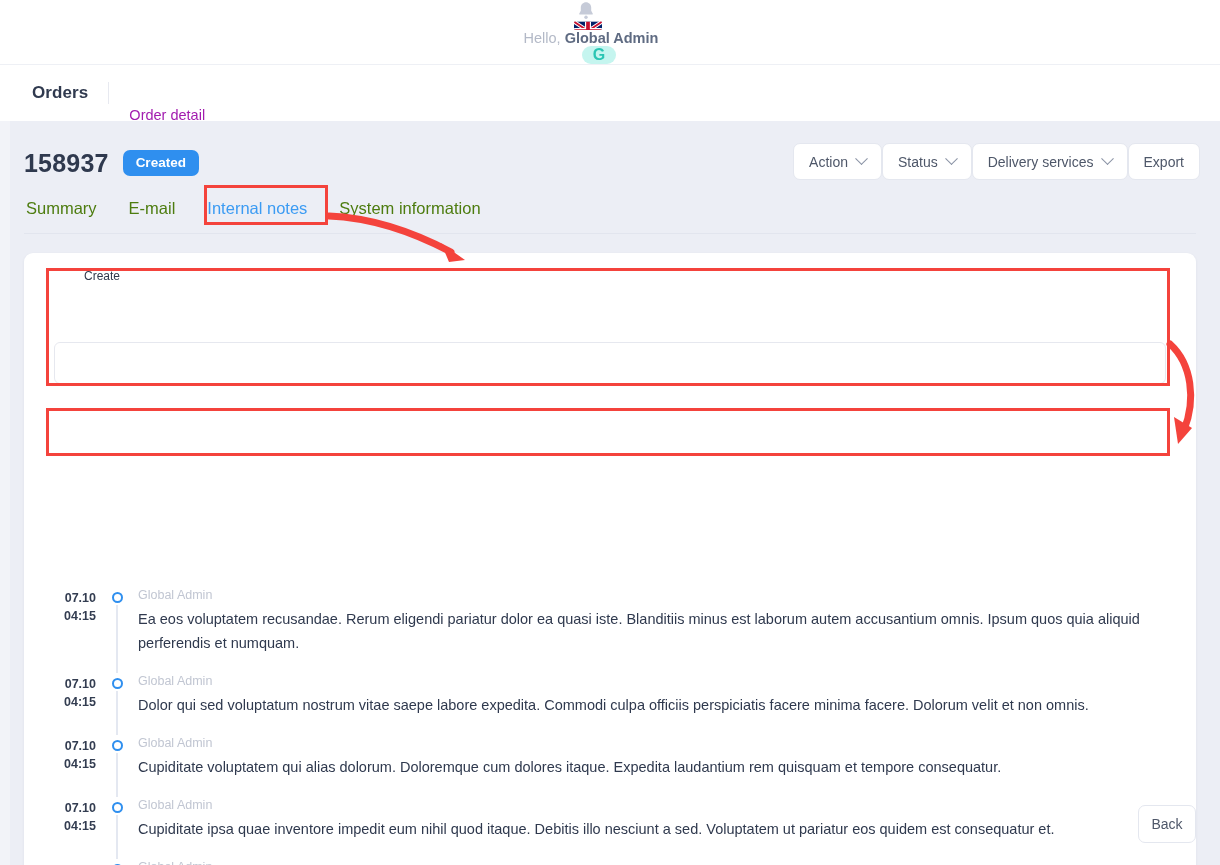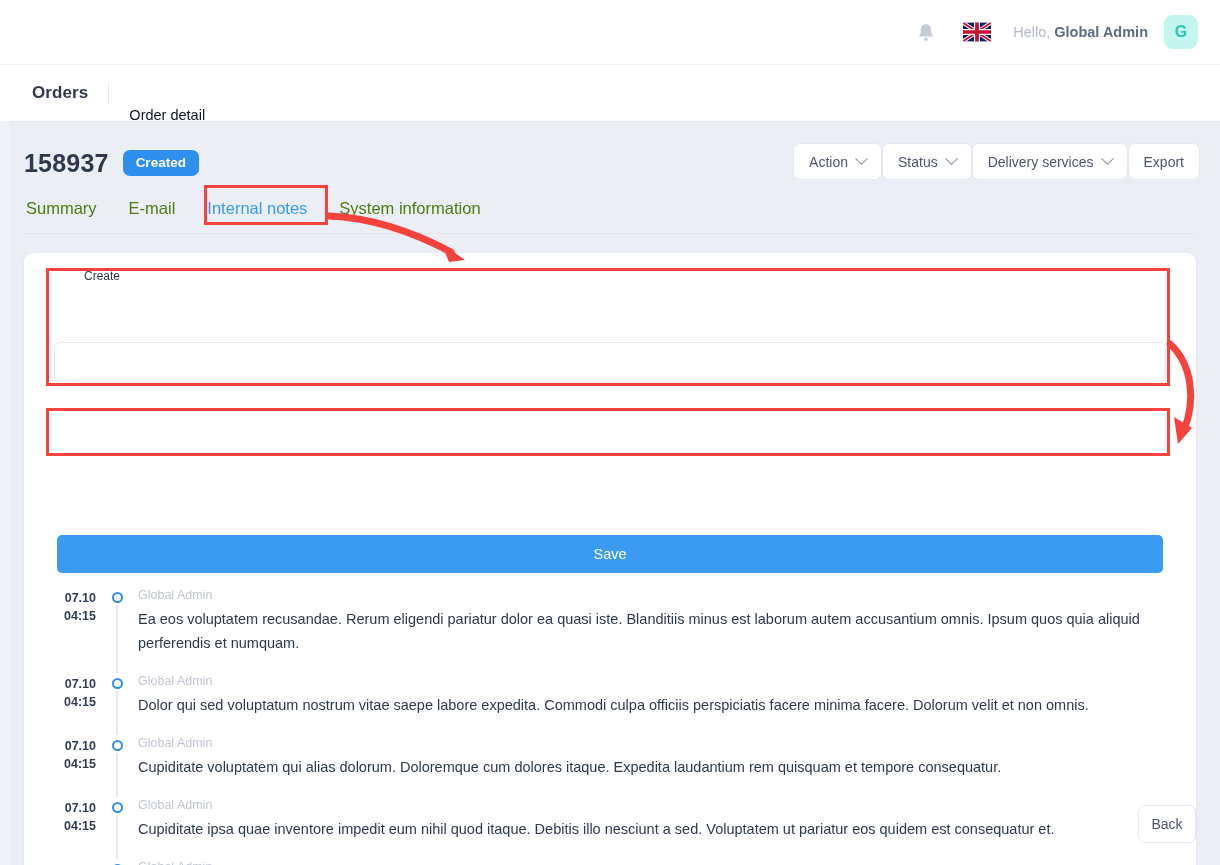--- a/index.html
+++ b/index.html
@@ -23,20 +23,21 @@
   .topbar {
     position: absolute;
     left: 0; top: 0;
     width: 1220px; height: 65px;
     background: #ffffff;
     border-bottom: 1px solid #eef0f5;
     display: flex;
     align-items: center;
     justify-content: flex-end;
     padding-right: 22px;
+    flex-direction: column;
   }
   .bell-icon {
     width: 22px; height: 24px;
     margin-right: 26px;
     display: flex; align-items: center; justify-content: center;
     color: #c2c7d4;
   }
   .flag-icon {
     width: 28px; height: 20px;
     margin-right: 22px;
@@ -77,21 +78,21 @@
     color: #303a4f;
     letter-spacing: .1px;
   }
   .crumb-sep {
     width: 1px; height: 22px;
     background: #e7e9f0;
     margin: 0 20px;
   }
   .crumb-sub {
     font-size: 14.5px;
-    color: #0f172a;
+    color: #a21caf;
     margin-top: 44px;
   }
 
   
   .page {
     position: absolute;
     left: 0; top: 121px;
     width: 1220px; height: 744px;
     background: #eceef5;
   }
@@ -396,21 +397,20 @@
       <span class="tab">System information</span>
     </div>
     <div class="tab-underline"></div>
 
     <div class="card">
 
       <div class="create-label">Create</div>
 
       <input class="note-input" type="text" placeholder="" style="">
 
-      <button class="save-btn">Save</button>
 
       <div class="timeline">
 
         <div class="note">
           <div class="note-time">
             <span class="d">07.10</span>
             <span class="t">04:15</span>
           </div>
           <div class="note-rail">
             <span class="dot"></span>

